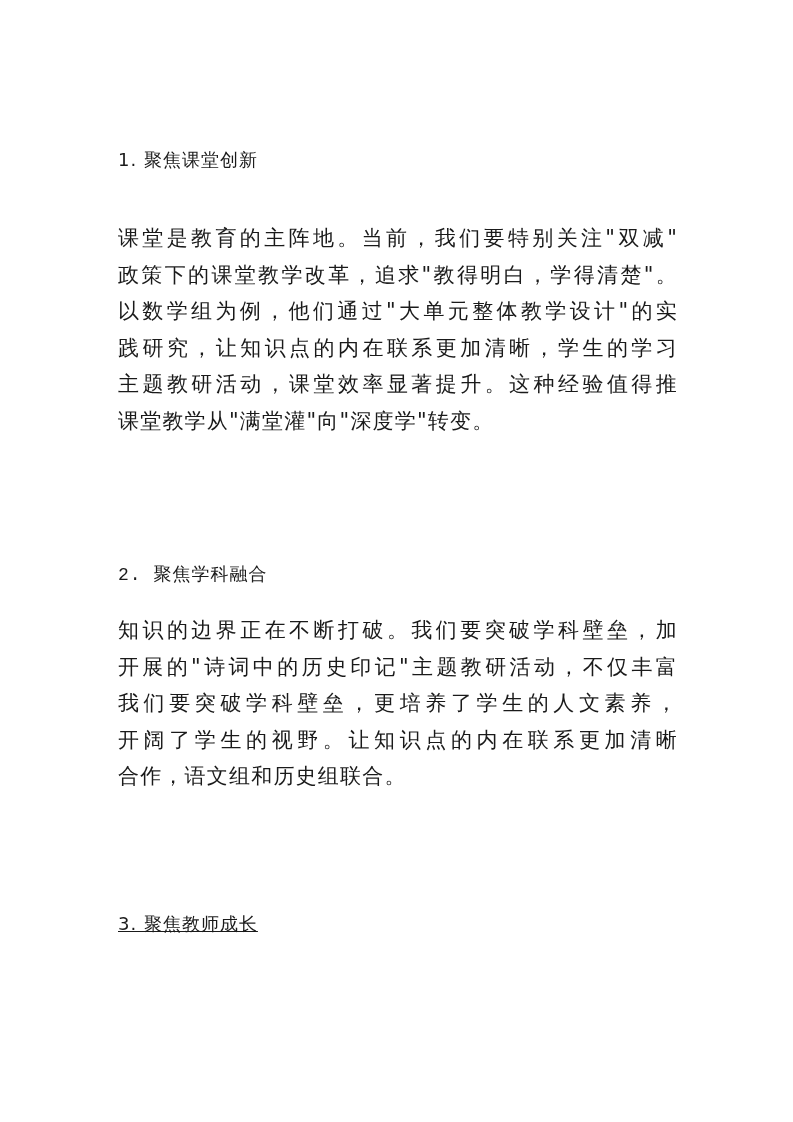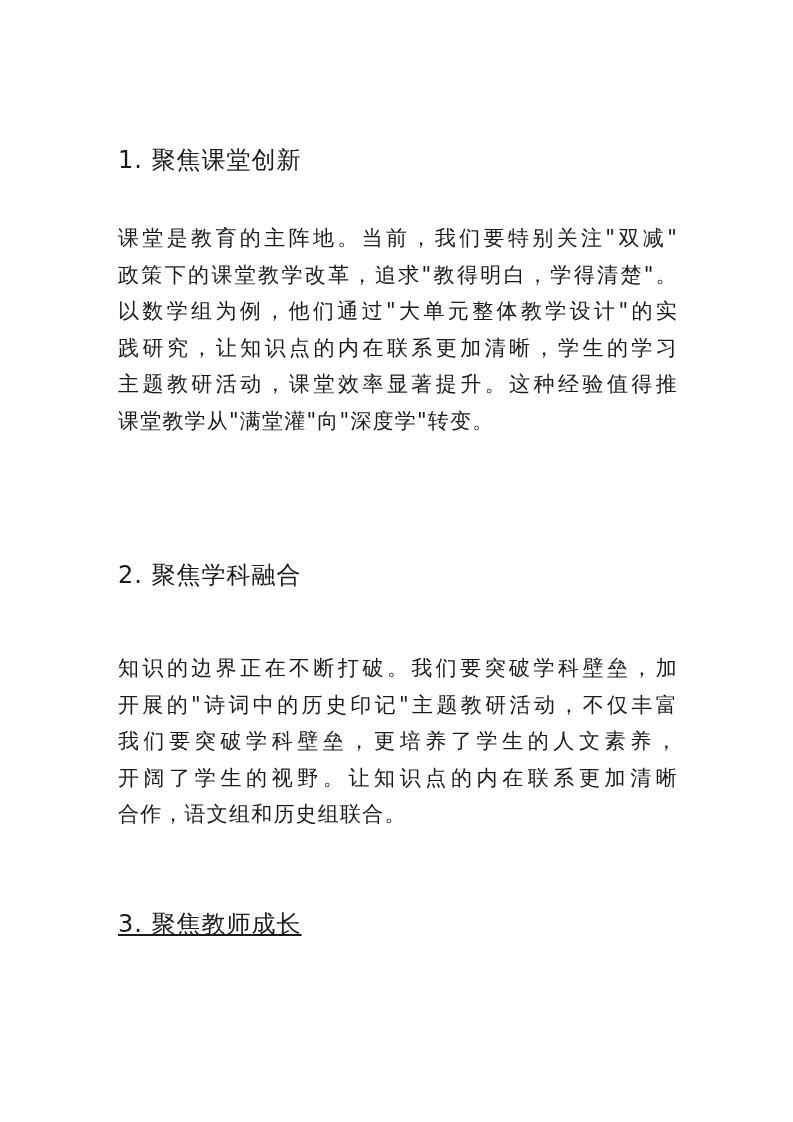--- a/index.html
+++ b/index.html
@@ -1,42 +1,42 @@
 <!DOCTYPE html>
 <html><head>
   <meta charset="utf-8">
   <style>
     html, body { margin: 0; padding: 0; background: #ffffff; }
     body { width: 793px; height: 1122px; position: relative; overflow: hidden;
       font-family: "DejaVu Sans", "Liberation Sans", sans-serif; color: #1a1a1a; }
     .page { position: absolute; left: 118px; top: 0; width: 560px; }
-    .heading { position: absolute; left: 0; font-size: 24px; line-height: 24px; letter-spacing: 1px; white-space: nowrap; }
+    .heading { position: absolute; left: 0; font-size: 18px; line-height: 24px; letter-spacing: 1px; white-space: nowrap; }
     .para { position: absolute; left: 0; width: 560px; font-size: 21px; line-height: 36.5px;
       letter-spacing: 1.2px; text-align: justify; margin: 0; }
     .line { display: block; white-space: nowrap; text-align-last: justify; text-align: justify; }
     .line.last { text-align-last: left; }
   </style>
 </head>
 <body>
 
 <div class="page">
   <div class="heading" style="top:148px;">1.  聚焦课堂创新</div>
 
   <div class="para" style="top:220px;">
     <span class="line">课堂是教育的主阵地。当前，我们要特别关注"双减"</span>
     <span class="line">政策下的课堂教学改革，追求"教得明白，学得清楚"。</span>
     <span class="line">以数学组为例，他们通过"大单元整体教学设计"的实</span>
     <span class="line">践研究，让知识点的内在联系更加清晰，学生的学习</span>
     <span class="line">主题教研活动，课堂效率显著提升。这种经验值得推</span>
     <span class="line last">课堂教学从"满堂灌"向"深度学"转变。</span>
   </div>
 
-  <div class="heading" style="top:563px;">2.  聚焦学科融合</div>
+  <div class="heading" style="top:563px;font-family:Liberation Mono, monospace;">2.  聚焦学科融合</div>
 
-  <div class="para" style="top:650px;">
+  <div class="para" style="top:612px;">
     <span class="line">知识的边界正在不断打破。我们要突破学科壁垒，加</span>
     <span class="line">开展的"诗词中的历史印记"主题教研活动，不仅丰富</span>
     <span class="line">我们要突破学科壁垒，更培养了学生的人文素养，</span>
     <span class="line">开阔了学生的视野。让知识点的内在联系更加清晰</span>
     <span class="line last">合作，语文组和历史组联合。</span>
   </div>
 
   <div class="heading" style="top:912px;text-decoration:underline;">3.  聚焦教师成长</div>
 </div>
 

